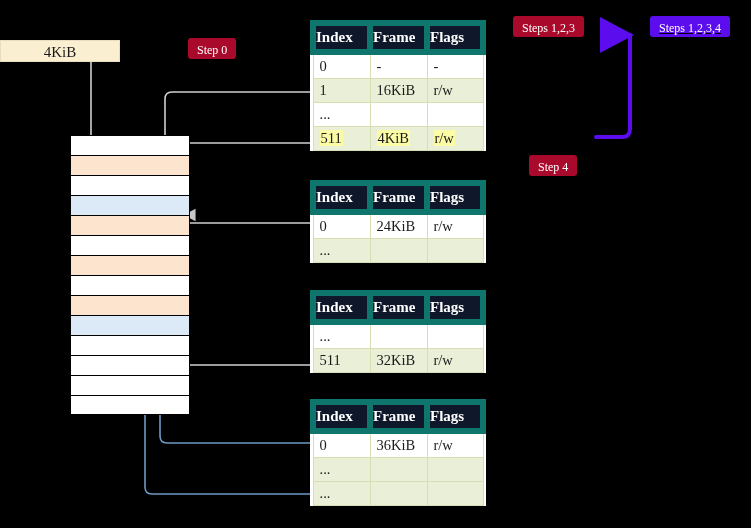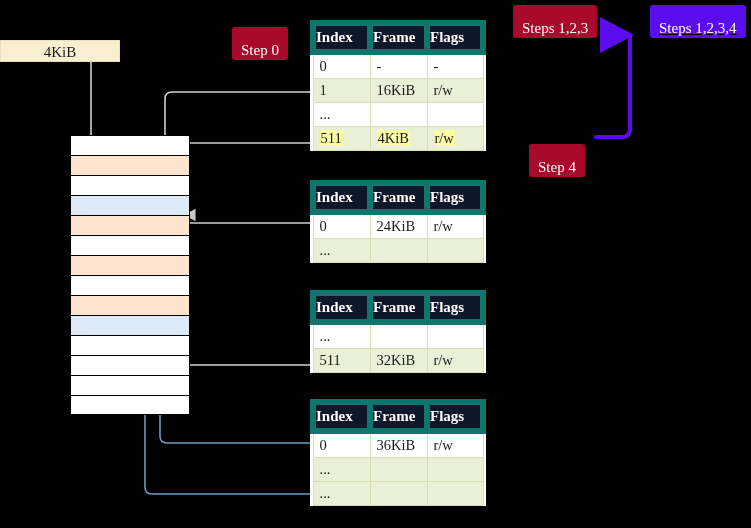--- a/index.html
+++ b/index.html
@@ -31,23 +31,23 @@
     color: #1a1a1a;
     font-size: 15px;
     line-height: 22px;
     text-align: center;
     box-sizing: border-box;
   }
 
   
   .badge {
     color: #ffffff;
-    font-size: 15px;
+    font-size: 12px;
     line-height: 20px;
-    padding: 15px 9px 2px 9px;
+    padding: 5px 9px 2px 9px;
     border-radius: 3px;
     white-space: nowrap;
   }
   .badge-red { background: #A90A2B; }
   .badge-violet { background: #5B0DEE; }
 
   
   #memcol {
     left: 70px; top: 135px;
     width: 120px; height: 280px;
@@ -165,21 +165,21 @@
       <path d="M311,494 L152,494 Q145,494 145,487 L145,338" marker-end="url(#bArrowUp)"></path>
     </g>
 
     <g stroke="#5B0DEE" stroke-width="4" fill="none" stroke-linecap="round">
       <path d="M596,137 L622,137 Q630,137 630,129 L630,35" marker-end="url(#vArrow)"></path>
     </g>
   </svg>
 
   <div class="abs kib-box">4KiB</div>
 
-  <div class="abs" style="left:188px; top:40px;margin-left:44px;">
+  <div class="abs" style="left:188px; top:40px;">
     <span class="badge badge-red">Step 0</span>
   </div>
   <div class="abs" style="left:513px; top:18px;">
     <span class="badge badge-red">Steps 1,2,3</span>
   </div>
   <div class="abs" style="left:650px; top:18px;text-decoration:underline;">
     <span class="badge badge-violet">Steps 1,2,3,4</span>
   </div>
   <div class="abs" style="left:529px; top:157px;">
     <span class="badge badge-red">Step 4</span>

